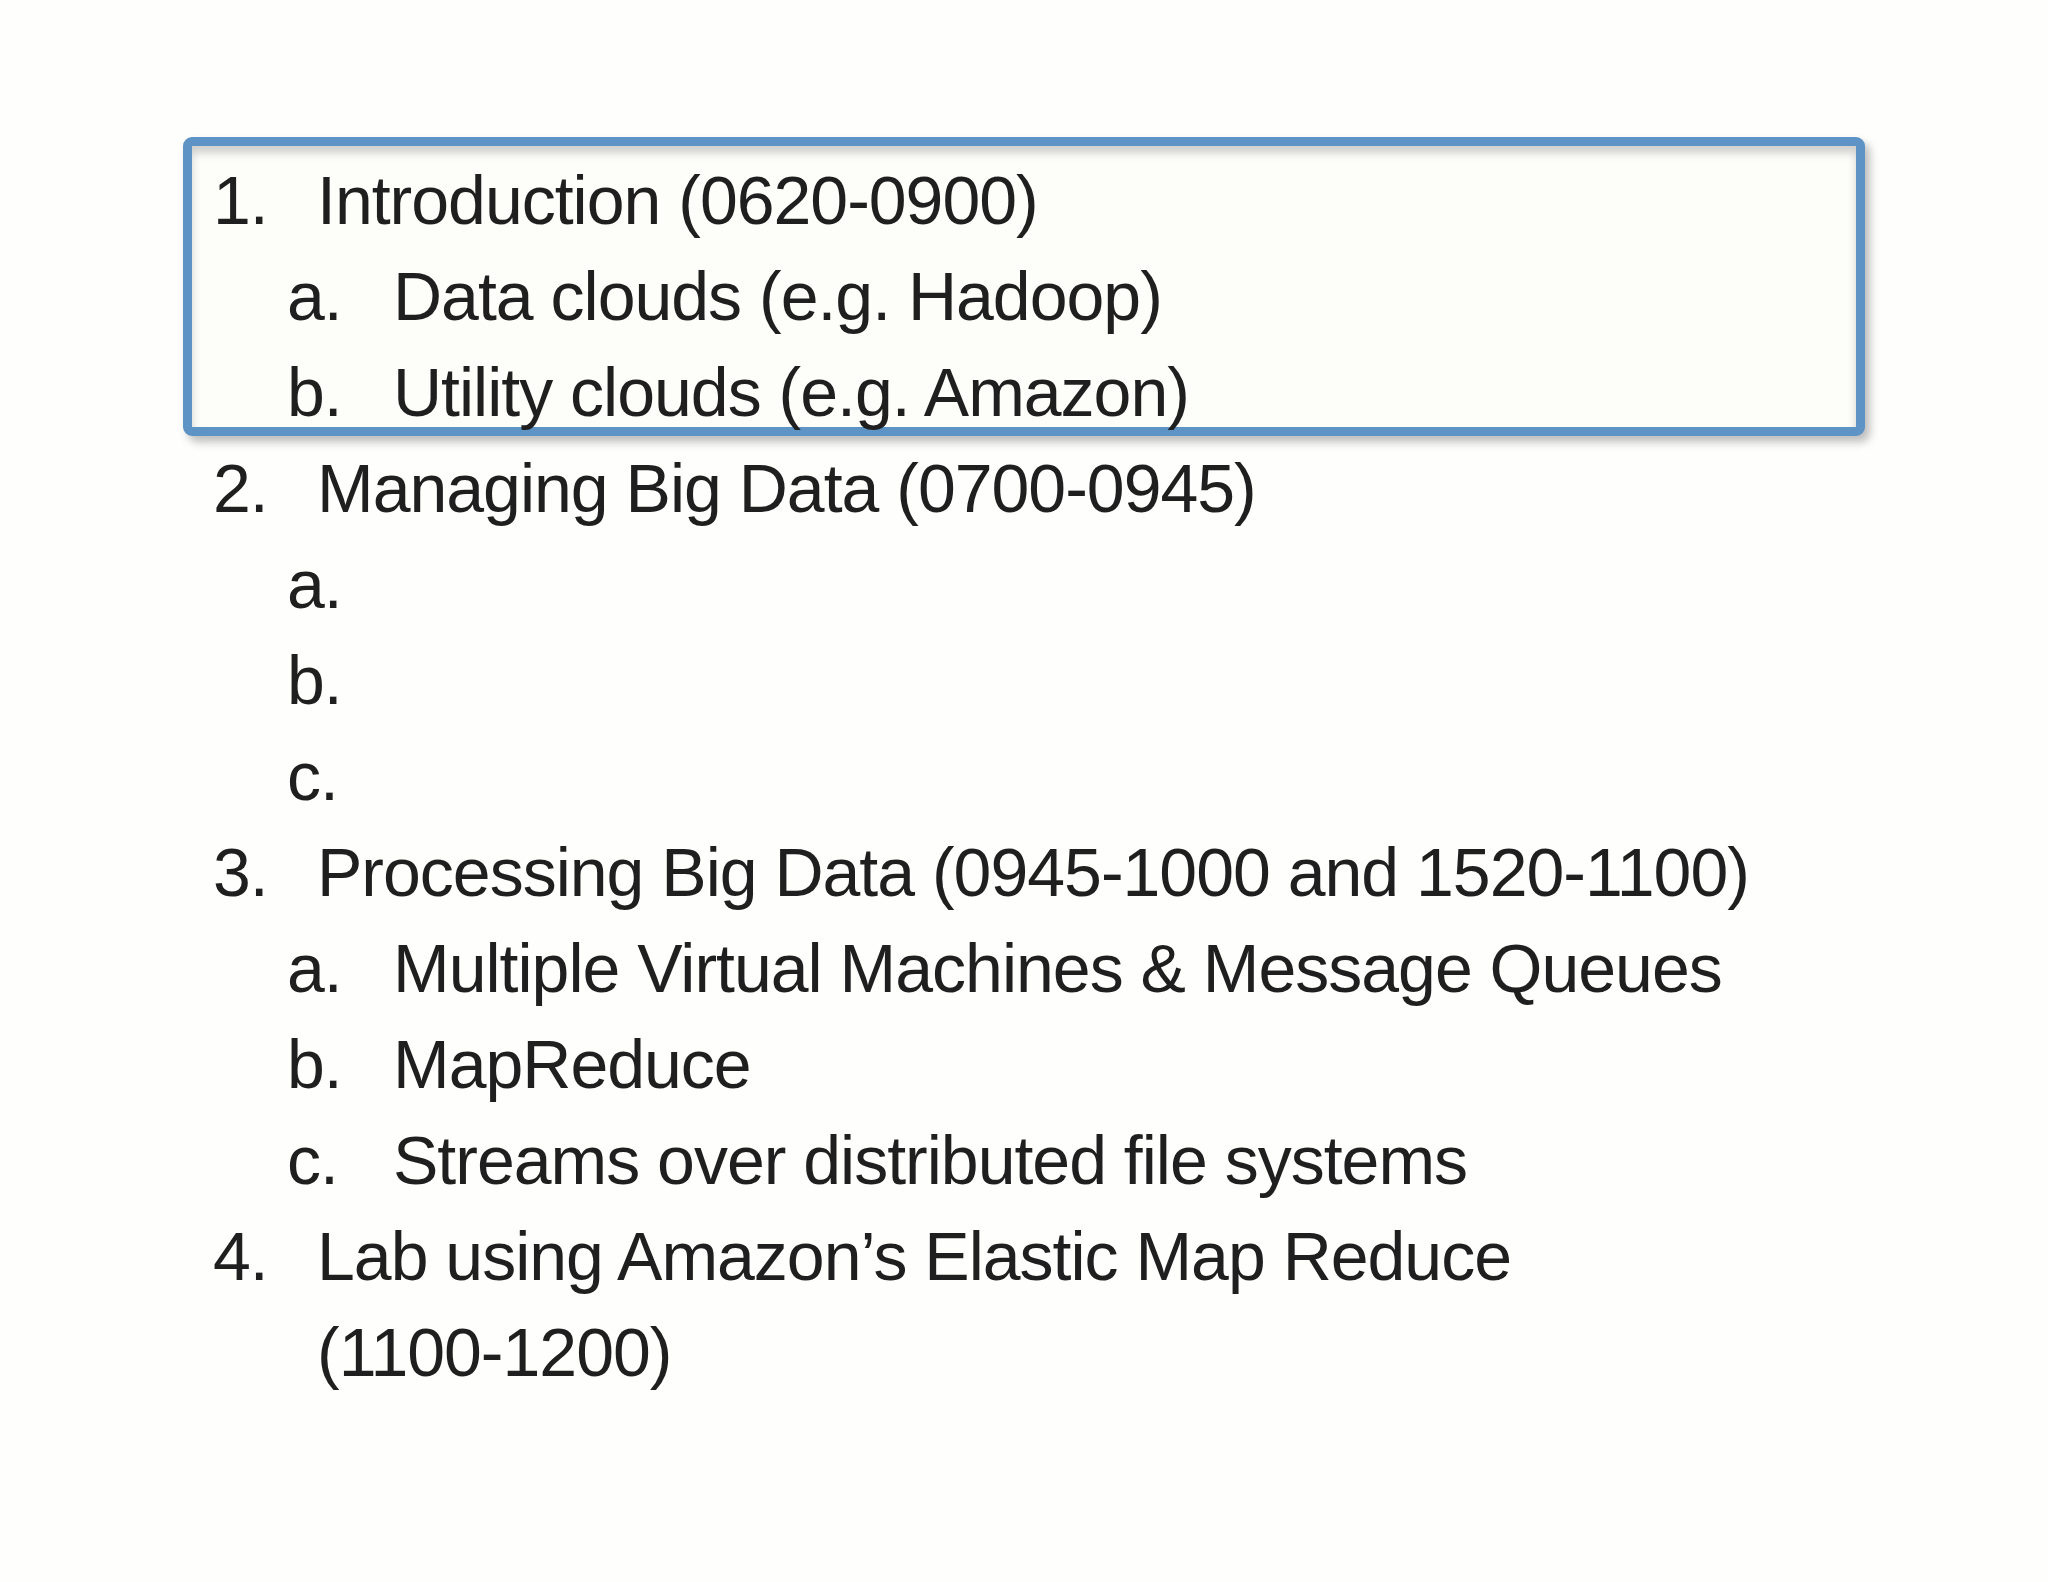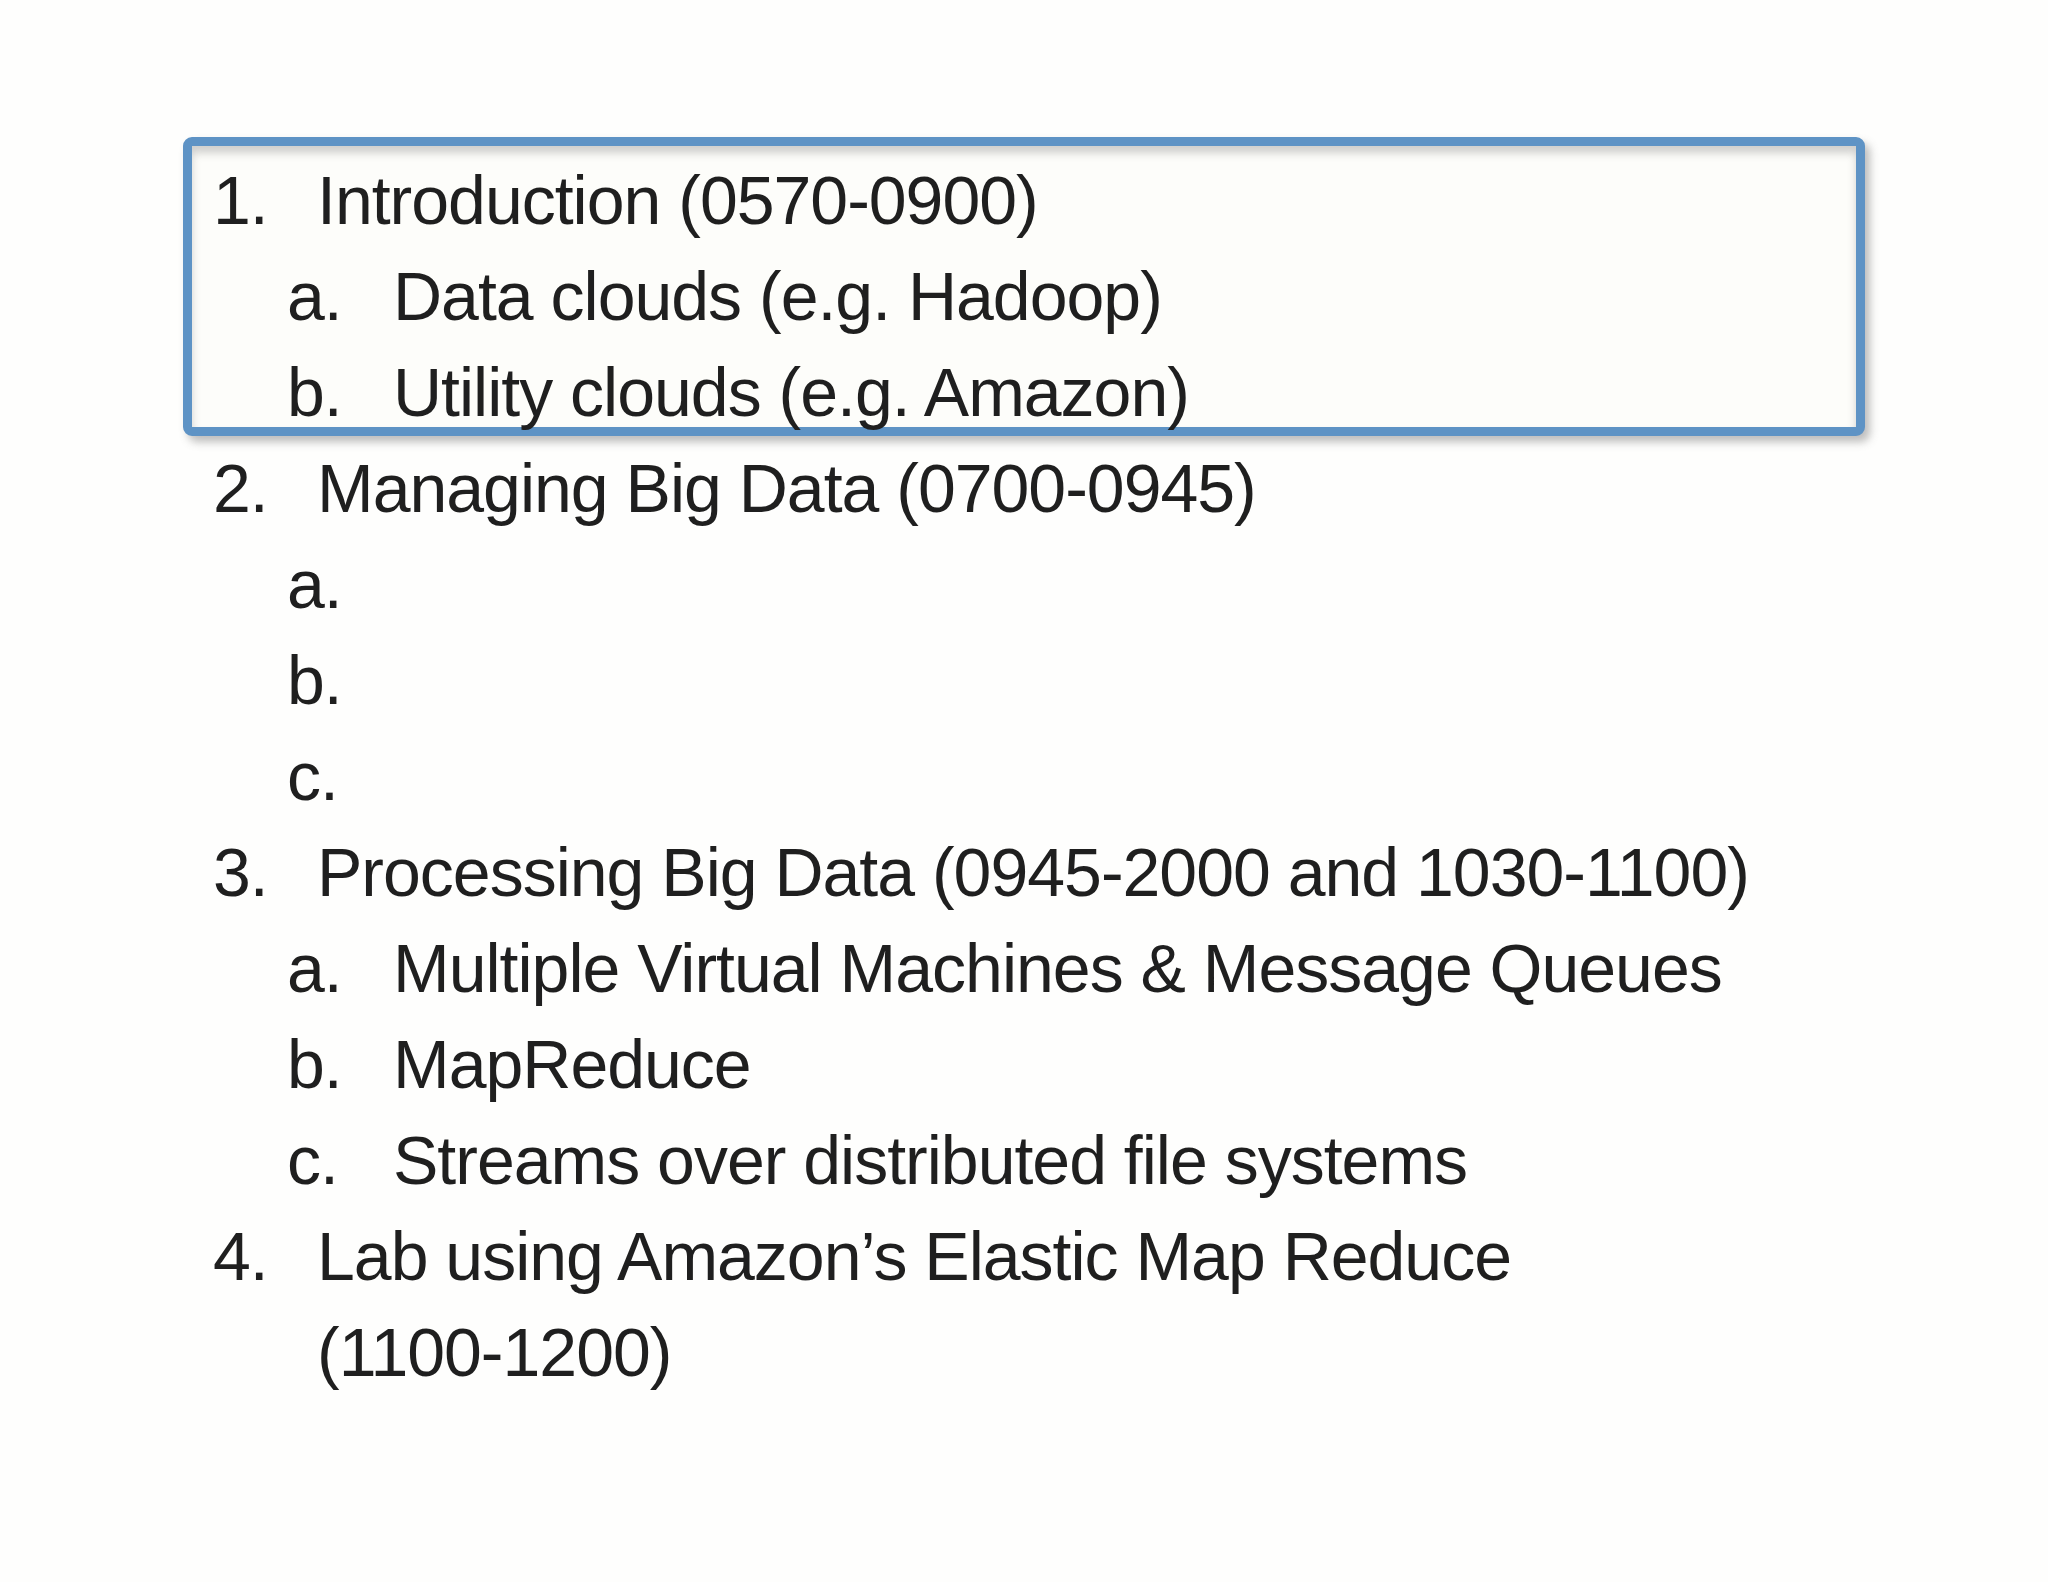--- a/index.html
+++ b/index.html
@@ -56,21 +56,21 @@
 <body style="--box-border: #5e93c5; color: rgb(31, 31, 31);">
 
 <div class="slide">
 
   <div class="highlight-box"></div>
 
   <div class="outline">
 
     <div class="row l1">
       <span class="marker">1.</span>
-      <span class="text">Introduction (0570-0900)</span>
+      <span class="text">Introduction (0620-0900)</span>
     </div>
 
     <div class="row l2">
       <span class="marker">a.</span>
       <span class="text">Data clouds (e.g. Hadoop)</span>
     </div>
 
     <div class="row l2">
       <span class="marker">b.</span>
       <span class="text">Utility clouds (e.g. Amazon)</span>
@@ -88,21 +88,21 @@
     <div class="row l2">
       <span class="marker">b.</span>
     </div>
 
     <div class="row l2">
       <span class="marker">c.</span>
     </div>
 
     <div class="row l1">
       <span class="marker">3.</span>
-      <span class="text">Processing Big Data (0945-2000 and 1030-1100)</span>
+      <span class="text">Processing Big Data (0945-1000 and 1520-1100)</span>
     </div>
 
     <div class="row l2">
       <span class="marker">a.</span>
       <span class="text">Multiple Virtual Machines &amp; Message Queues</span>
     </div>
 
     <div class="row l2">
       <span class="marker">b.</span>
       <span class="text">MapReduce</span>

